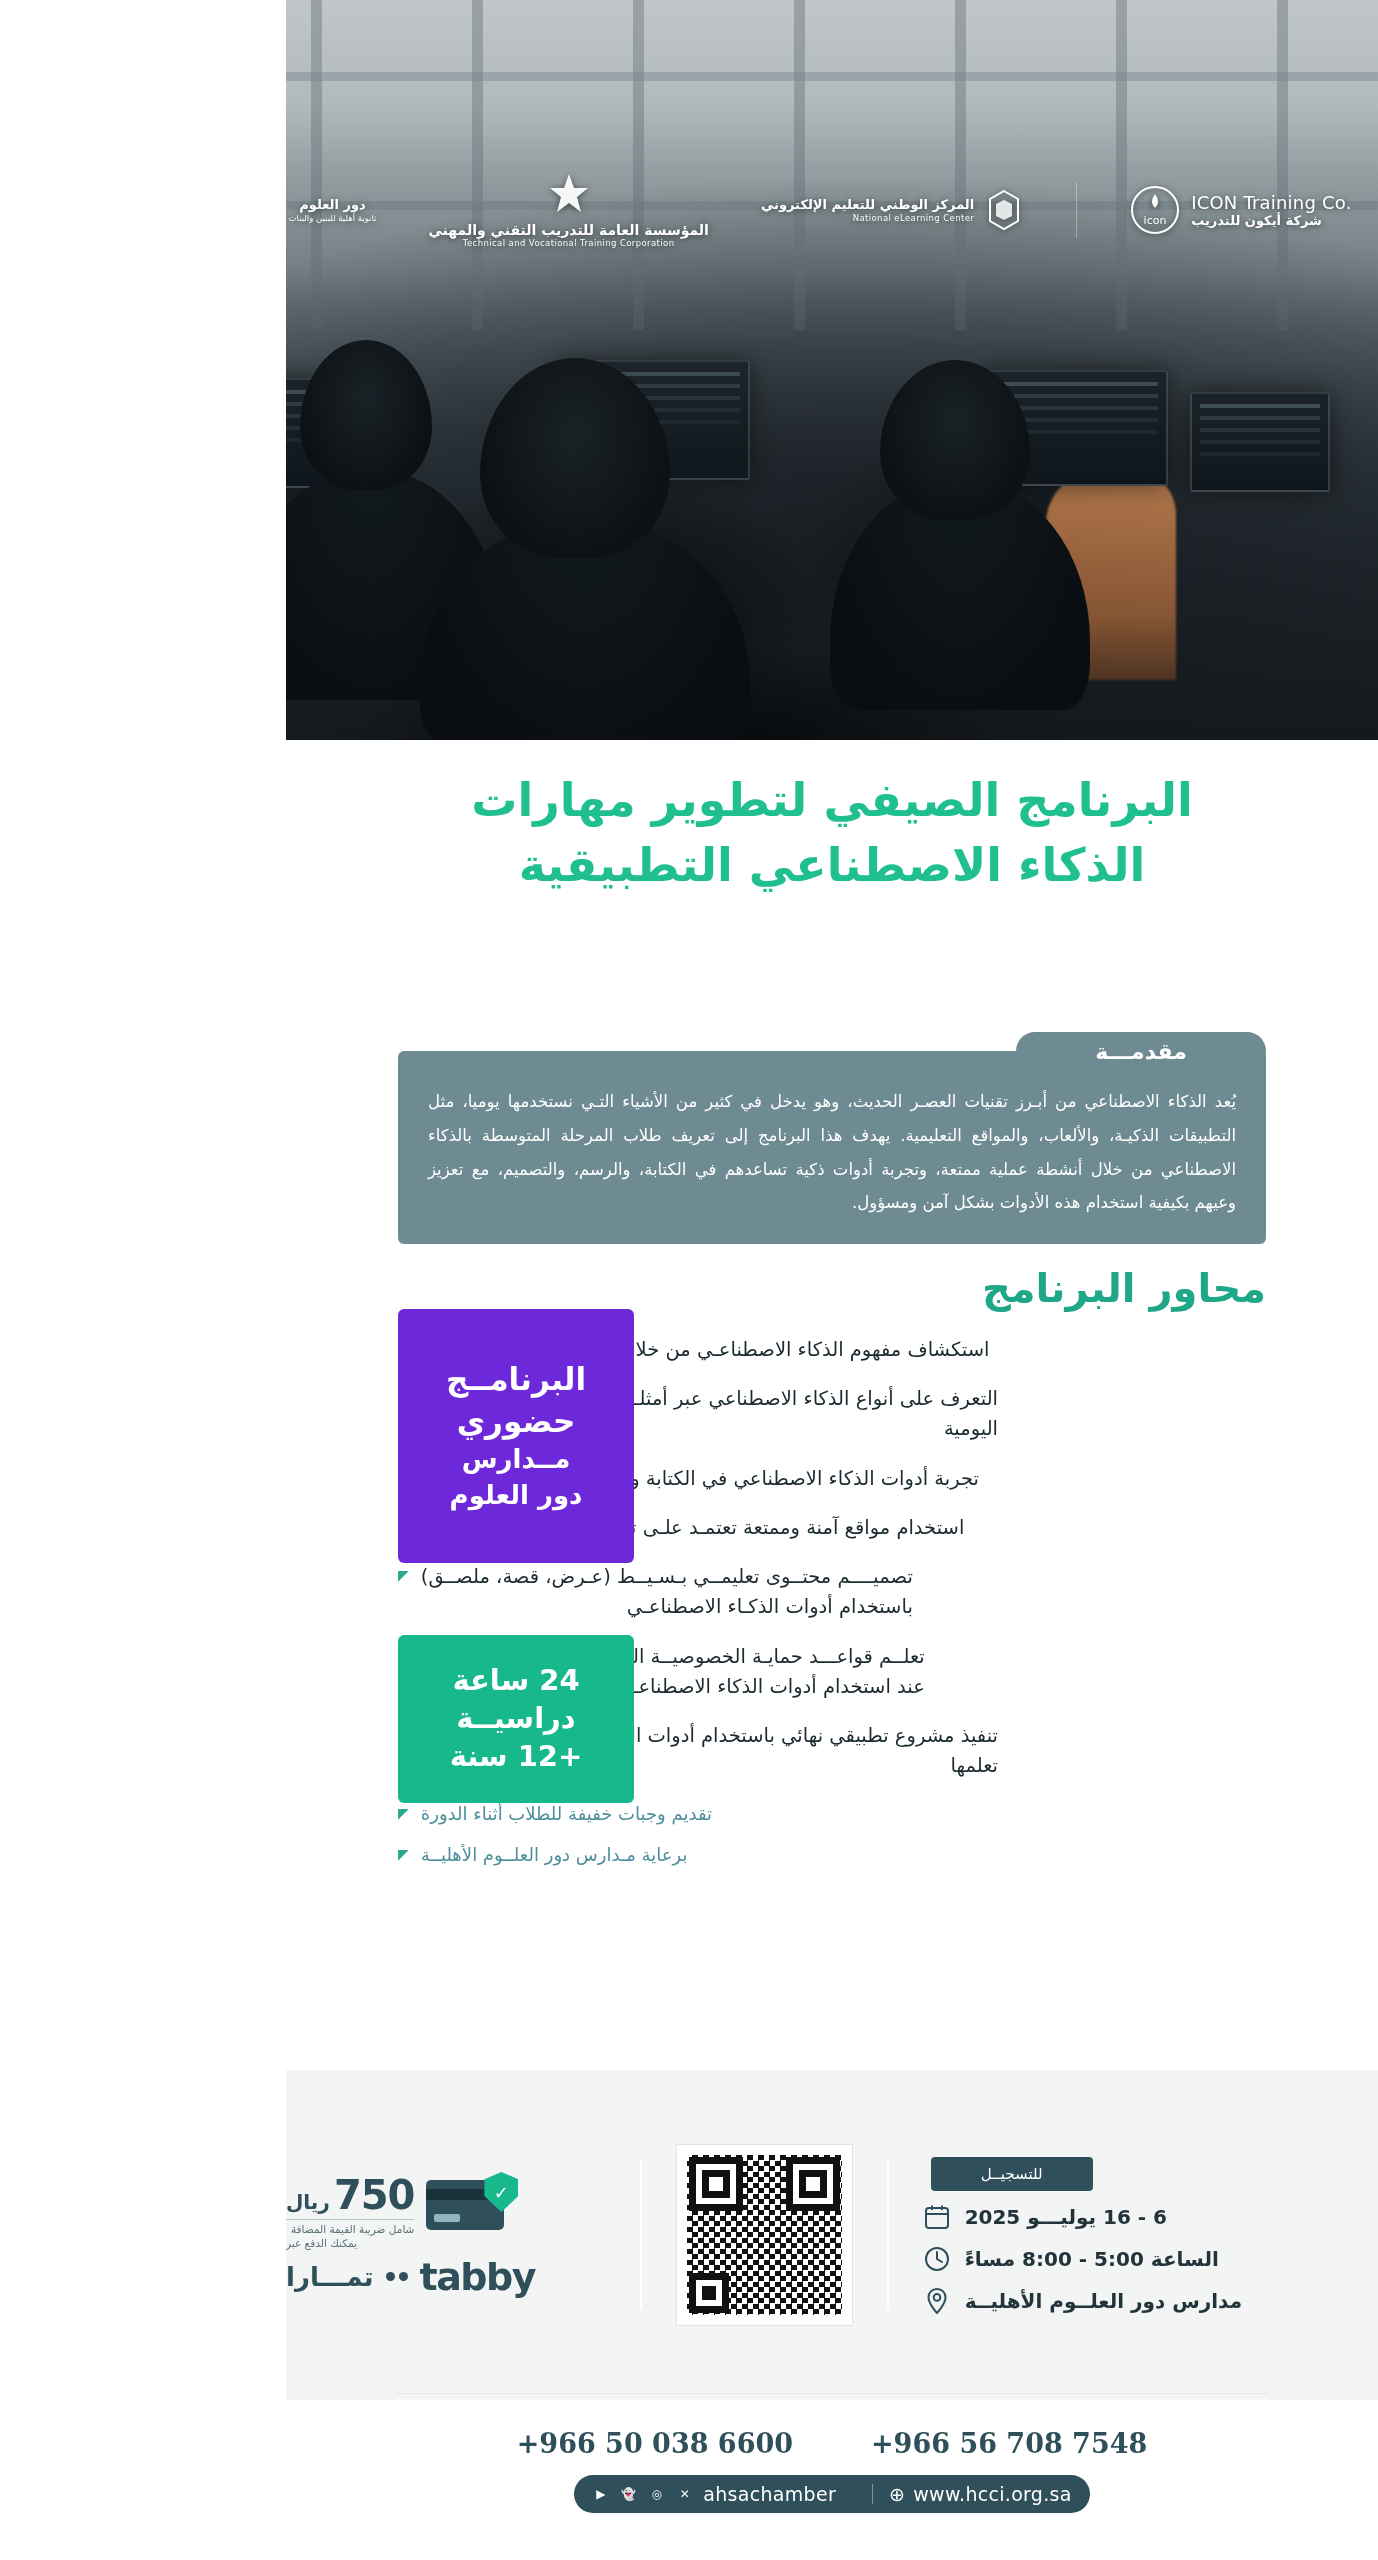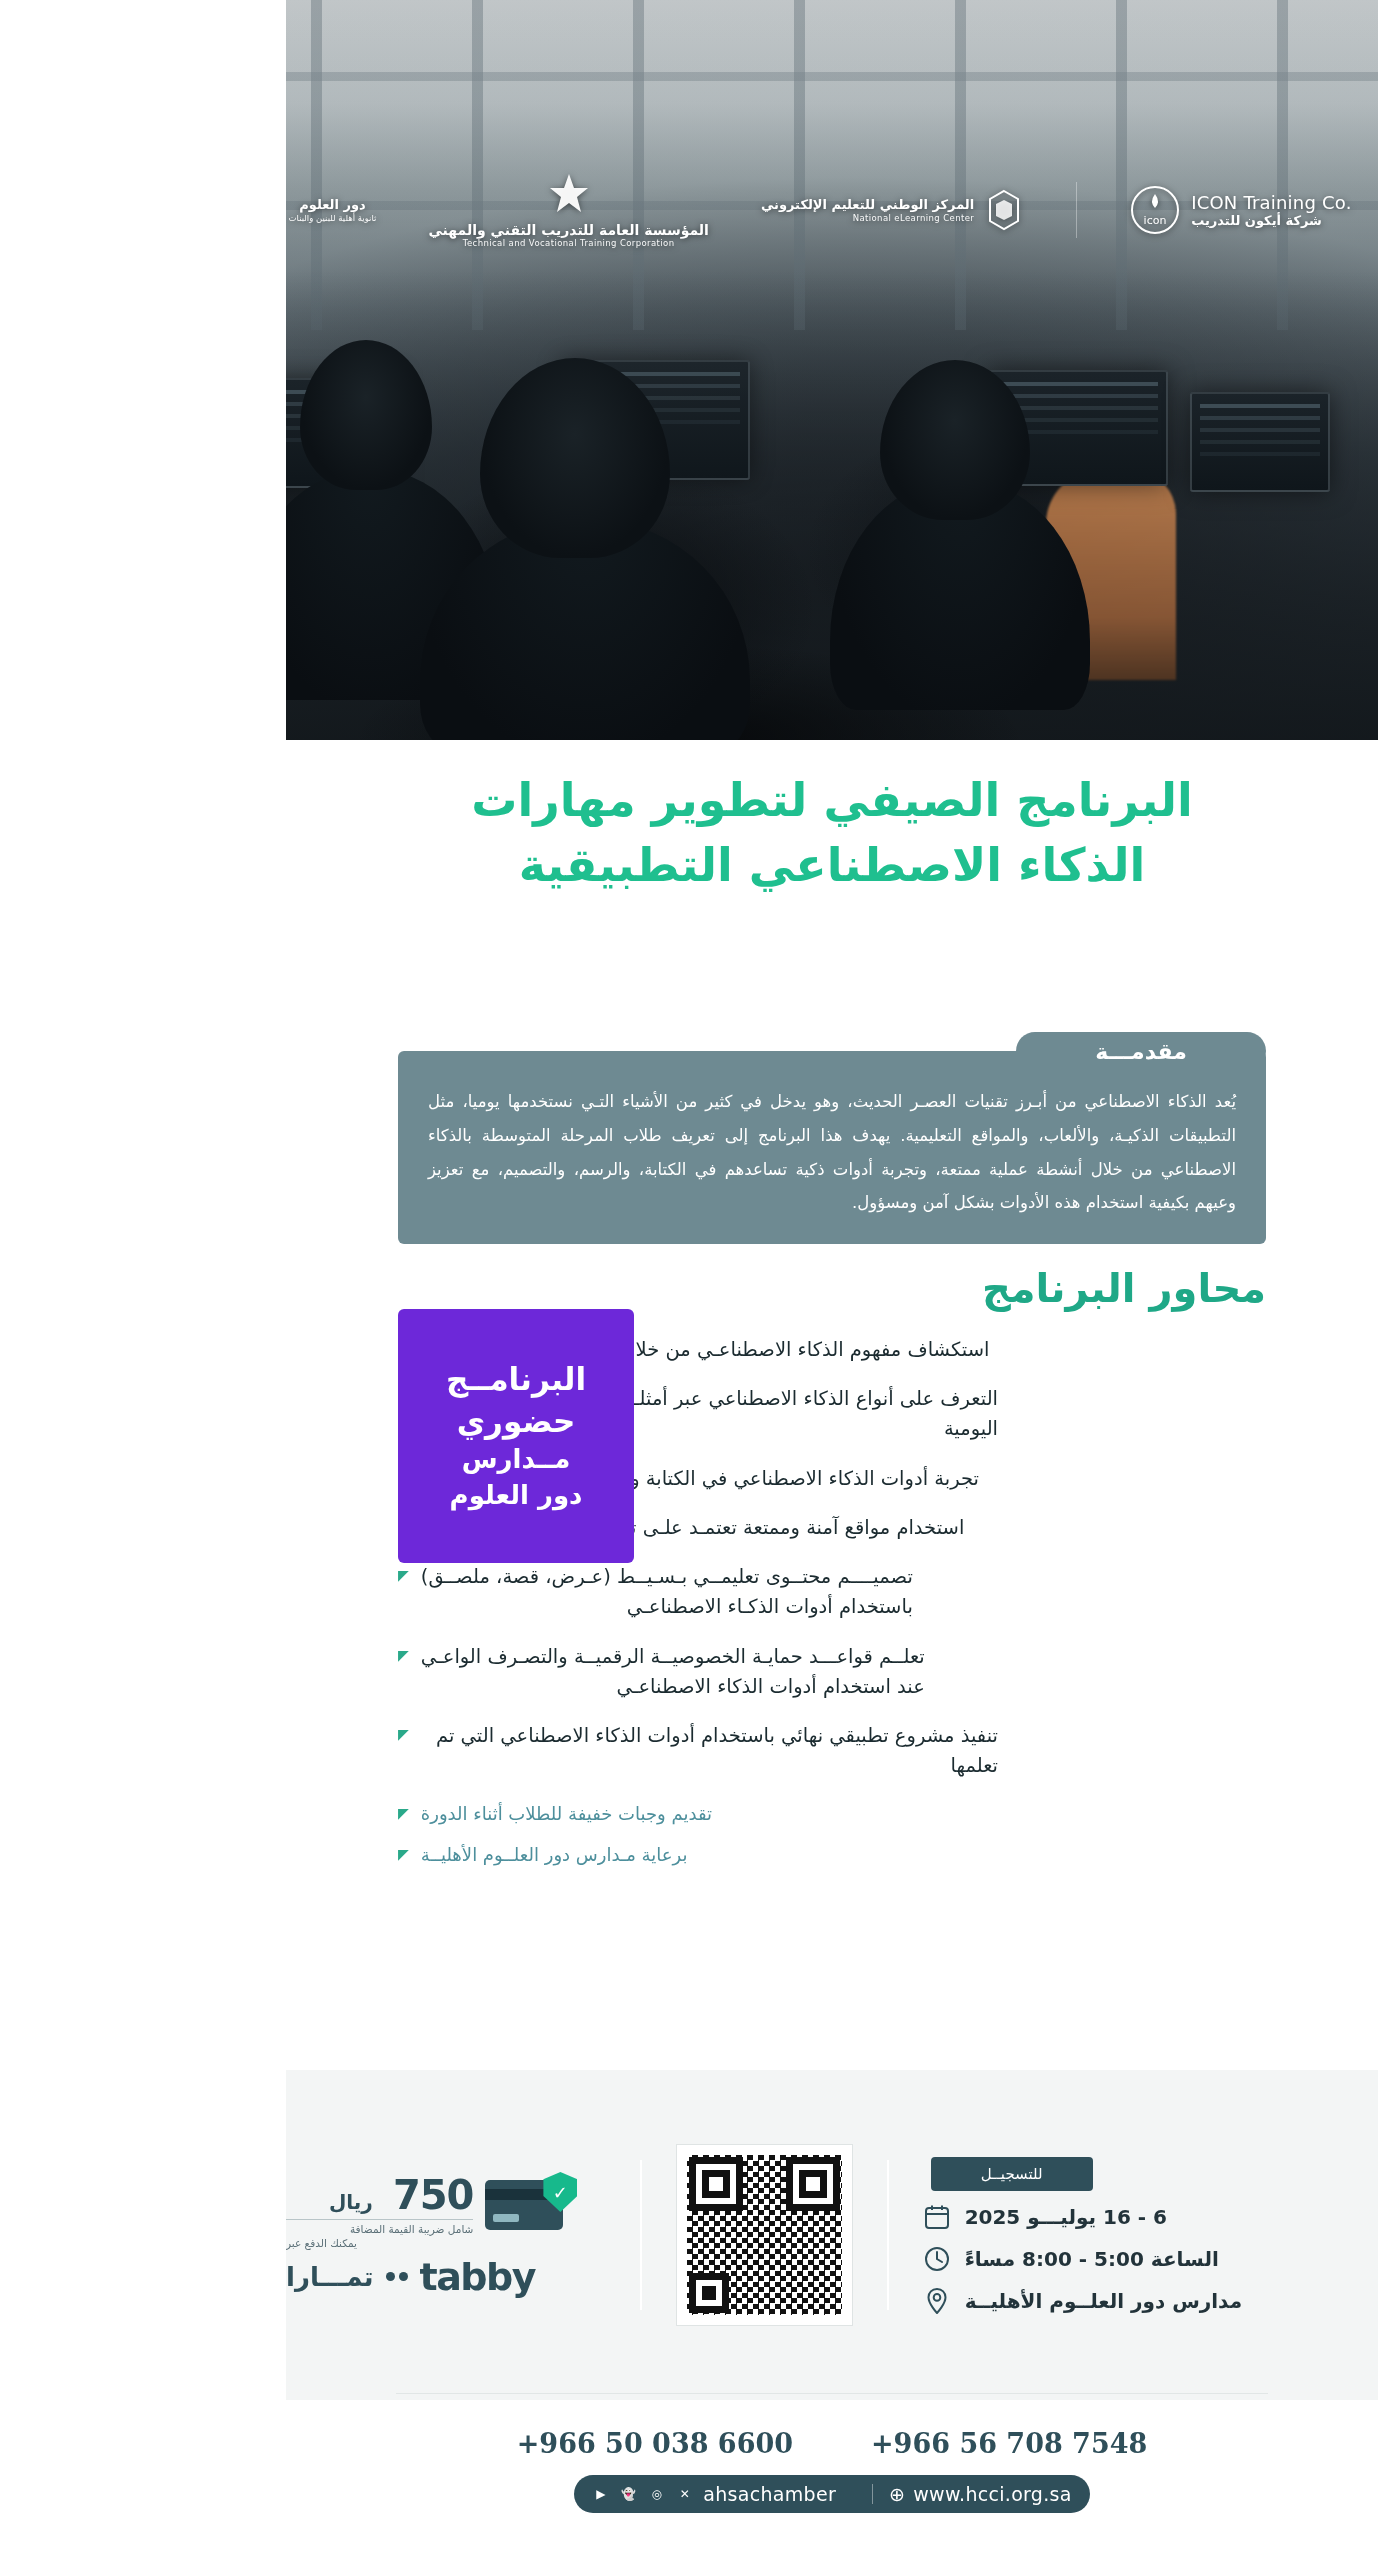--- a/index.html
+++ b/index.html
@@ -341,22 +341,21 @@
     align-items: flex-end;
     gap: 4px;
     position: relative;
   }
   .tabby-top {
     display: flex; align-items: center; gap: 12px; flex-direction: row-reverse;
   }
   .price-wrap { text-align: right; color: #2f4f5a; }
   .price-wrap .price {
     font-size: 40px; font-weight: 800; letter-spacing: -1px;
-    display: flex; align-items: baseline; gap: 20px; flex-direction: row-reverse;
-    margin-left: 43px;
+    display: flex; align-items: baseline; gap: 4px; flex-direction: row-reverse;
   }
   .price-wrap .price .cur { font-size: 20px; font-weight: 700; }
   .price-wrap .vat {
     font-size: 10.5px; color: #5b7078; border-top: 1px solid #b9c5c8;
     padding-top: 3px; margin-top: 1px;
   }
   .card-ico {
     width: 92px; height: 62px; position: relative;
   }
   .card-ico .c {
@@ -608,20 +607,25 @@
     </li>
   </ul>
 
   <div class="card-attend">
     <div class="big">البرنامــج</div>
     <div class="big">حضوري</div>
     <div class="sml">مــدارس</div>
     <div class="sml">دور العلوم</div>
   </div>
 
+  <div class="card-hours">
+    <div class="l">24 ساعة</div>
+    <div class="l">دراسيــة</div>
+    <div class="l">+12 سنة</div>
+  </div>
 
   <div class="bottom">
     <div class="bottom-inner">
 
       <div class="reg-box">
         <div class="reg-label">للتسجيــل</div>
         <div class="reg-rows">
           <div class="reg-row">
             <span class="ico">
               <svg width="26" height="26" viewBox="0 0 26 26" aria-hidden="true">

